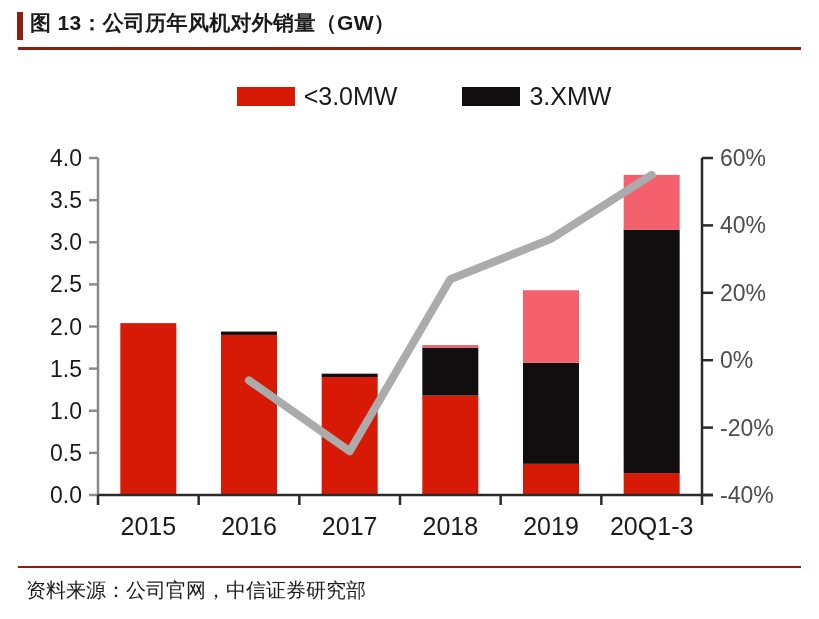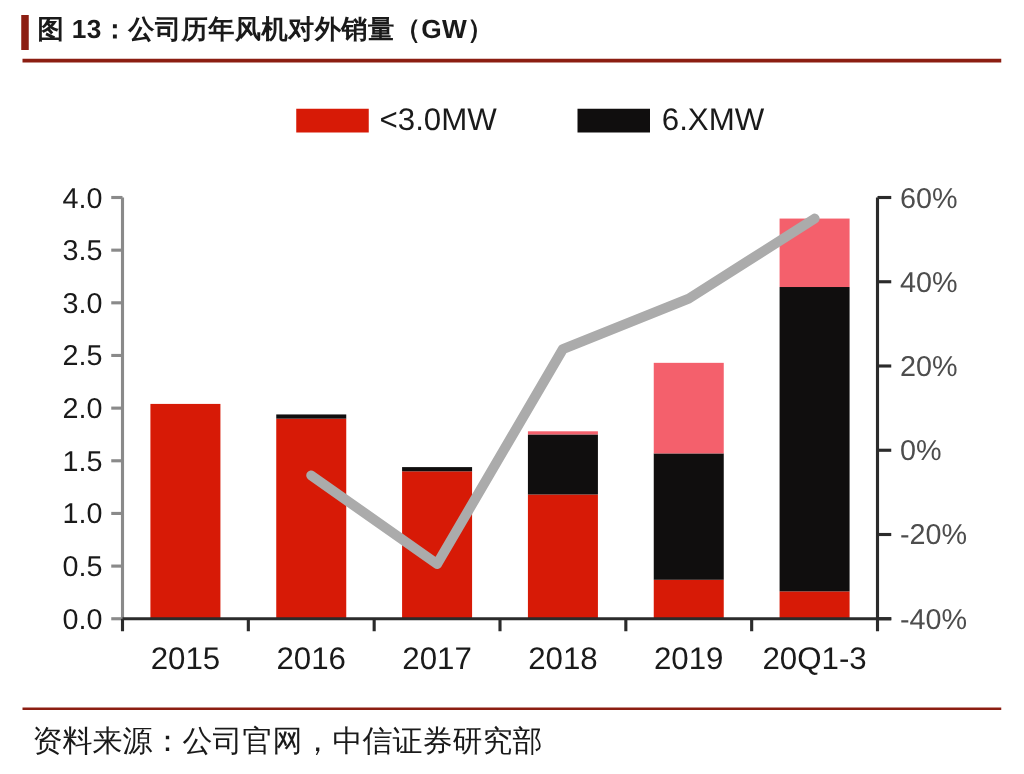--- a/index.html
+++ b/index.html
@@ -119,42 +119,42 @@
     left: 18px;
     top: 566px;
     width: 783px;
     height: 2px;
     background: #8C1E12;
   }
   #figure-source {
     position: absolute;
     left: 26px;
     top: 577px;
-    font-size: 24px;
+    font-size: 20px;
     color: #1a1a1a;
     white-space: nowrap;
   }
 </style>
 </head>
 <body>
 
 <div id="figure-header">
   <div id="header-accent-bar"></div>
   <div id="figure-title">图 13：公司历年风机对外销量（GW）</div>
   <div id="header-rule"></div>
 </div>
 
 <div id="legend">
   <div class="legend-item">
     <span class="legend-swatch" style="background:#D71A06"></span>
     <span class="legend-label">&lt;3.0MW</span>
   </div>
   <div class="legend-item">
     <span class="legend-swatch" style="background:#100E0E"></span>
-    <span class="legend-label">6.XMW</span>
+    <span class="legend-label">3.XMW</span>
   </div>
 </div>
 
 <div id="plot-area">
   <svg id="plot-svg" width="819" height="619">
     <g id="g-left-axis">
         <line x1="98" y1="158" x2="98" y2="495" stroke="#8a8a8a" stroke-width="2.5"></line>
         <line x1="89" y1="495" x2="98" y2="495" stroke="#8a8a8a" stroke-width="2.5"></line>
         <text x="82" y="503" text-anchor="end" class="axis-tick-label">0.0</text>
         <line x1="89" y1="452.875" x2="98" y2="452.875" stroke="#8a8a8a" stroke-width="2.5"></line>

